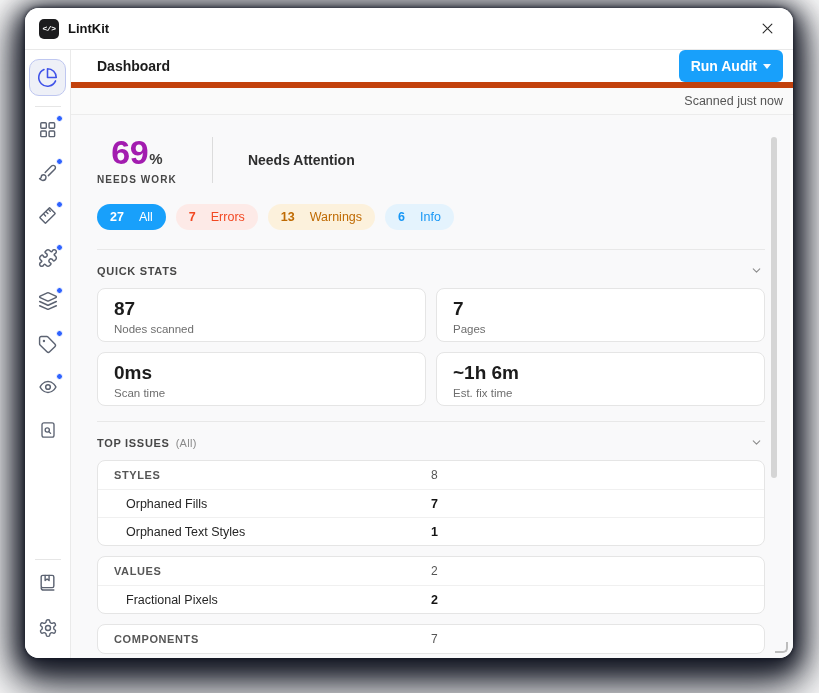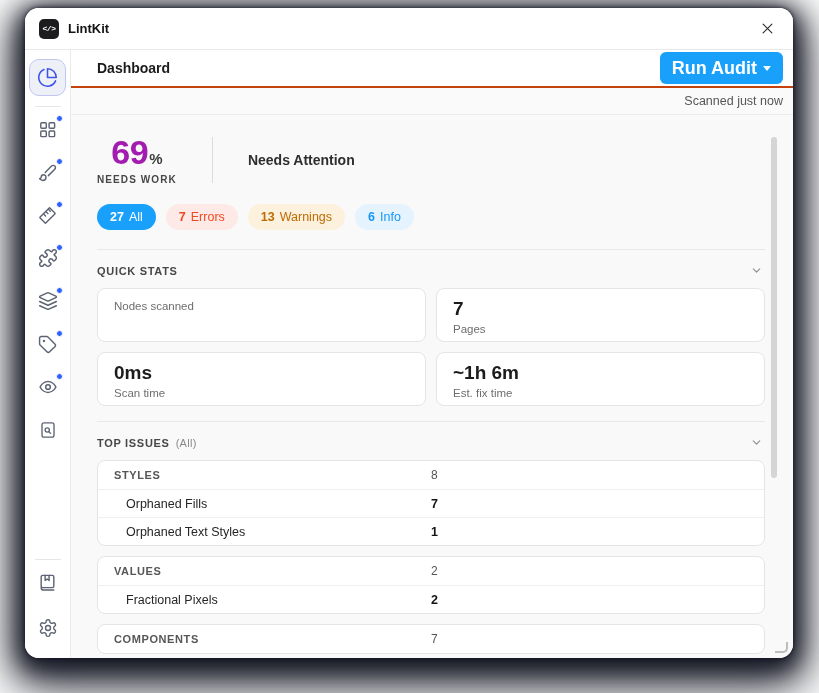--- a/index.html
+++ b/index.html
@@ -31,43 +31,43 @@
   .nav-item { position:relative; width:24px; height:24px; margin-bottom:19px; display:flex; align-items:center; justify-content:center; color:#5c6372; cursor:pointer; }
   .nav-item:last-child { margin-bottom:0; }
   .badge-dot { position:absolute; top:-2px; right:-3px; width:7px; height:7px; border-radius:50%; background:#2e62ff; border:1.5px solid #fff; }
   .sb-spacer { flex:1; }
   .sb-footer { display:flex; flex-direction:column; align-items:center; }
   .sb-footer .nav-item { margin-bottom:22px; }
   .sb-footer .nav-item:last-child { margin-bottom:4px; }
 
   
   .content { flex:1; display:flex; flex-direction:column; min-width:0; background:#f9f9fa; position:relative; }
-  .content-header { height:38px; flex:0 0 38px; background:#fff; border-bottom:2px solid #c2410c; display:flex; align-items:center; padding:0 10px 0 26px; }
+  .content-header { height:38px; flex:0 0 38px; background:#fff; border-bottom:6px solid #c2410c; display:flex; align-items:center; padding:0 10px 0 26px; }
   .page-title { font-size:14px; font-weight:700; color:#1b1b1b; }
-  .run-audit-btn { margin-left:auto; height:32px; background:#18a0fb; color:#fff; border:none; border-radius:6px; font-family:inherit; font-size:18px; font-weight:600; padding:16px 12px; display:flex; align-items:center; gap:6px; cursor:pointer; }
+  .run-audit-btn { margin-left:auto; height:32px; background:#18a0fb; color:#fff; border:none; border-radius:6px; font-family:inherit; font-size:14px; font-weight:600; padding:16px 12px; display:flex; align-items:center; gap:6px; cursor:pointer; }
   .run-audit-btn .caret { display:inline-block; width:0; height:0; border-left:4px solid transparent; border-right:4px solid transparent; border-top:5px solid rgba(255,255,255,.95); }
 
   .status-strip { height:27px; flex:0 0 27px; background:#fafafa; border-bottom:1px solid #ececec; display:flex; align-items:center; justify-content:flex-end; padding-right:10px; }
   .status-text { font-size:12.5px; color:#565656; }
 
   .scroll { flex:1; overflow:hidden; padding:0 28px 0 26px; }
 
   
   .summary { padding:20px 0 19px; }
   .summary-top { display:flex; align-items:center; }
   .score-block { display:flex; flex-direction:column; align-items:center; }
   .score-line { display:flex; align-items:baseline; }
   .score-num { font-size:34px; font-weight:800; color:#a21caf; letter-spacing:-.5px; line-height:1; }
   .score-pct { font-size:15px; font-weight:700; color:#3e3e3e; margin-left:1px; }
   .score-caption { font-size:10px; font-weight:800; color:#474747; letter-spacing:1.1px; margin-top:5px; }
   .v-divider { width:1px; height:46px; background:#dcdcdc; margin:0 35px; }
   .status-label { font-size:14px; font-weight:600; color:#2e2e2e; }
 
   .pills { display:flex; gap:10px; margin-top:19px; }
-  .pill { height:26px; border-radius:999px; display:flex; align-items:center; padding:0 13px; font-size:12.5px; gap:5px; cursor:pointer; border:none; font-family:inherit; }
+  .pill { height:26px; border-radius:999px; display:flex; align-items:center; padding:0 13px; font-size:12.5px; gap:15px; cursor:pointer; border:none; font-family:inherit; }
   .pill .cnt { font-weight:700; }
   .pill .lbl { font-weight:500; }
   .pill-all { background:#18a0fb; color:#fff; }
   .pill-errors { background:#fdeae7; color:#f24822; }
   .pill-warnings { background:#fcf1dc; color:#bf6a02; }
   .pill-info { background:#e4f3fd; color:#1897f5; }
 
   
   .section-header { border-top:1px solid #e8e8e8; padding:14px 2px 11px 0; display:flex; align-items:center;justify-content:flex-end; }
   .section-title { font-size:11px; font-weight:800; color:#474747; letter-spacing:.7px; }
@@ -284,20 +284,21 @@
             <span class="section-title">QUICK STATS</span>
             <span class="section-chevron">
               <svg width="13" height="13" viewBox="0 0 24 24" fill="none" stroke="currentColor" stroke-width="2" stroke-linecap="round" stroke-linejoin="round">
                   <path d="m6 9 6 6 6-6"></path>
                 </svg>
             </span>
           </div>
 
           <div class="stats-grid">
             <div class="stat-card">
+              <div class="stat-value">87</div>
               <div class="stat-label">Nodes scanned</div>
             </div>
             <div class="stat-card">
               <div class="stat-value">7</div>
               <div class="stat-label">Pages</div>
             </div>
             <div class="stat-card">
               <div class="stat-value">0ms</div>
               <div class="stat-label">Scan time</div>
             </div>

